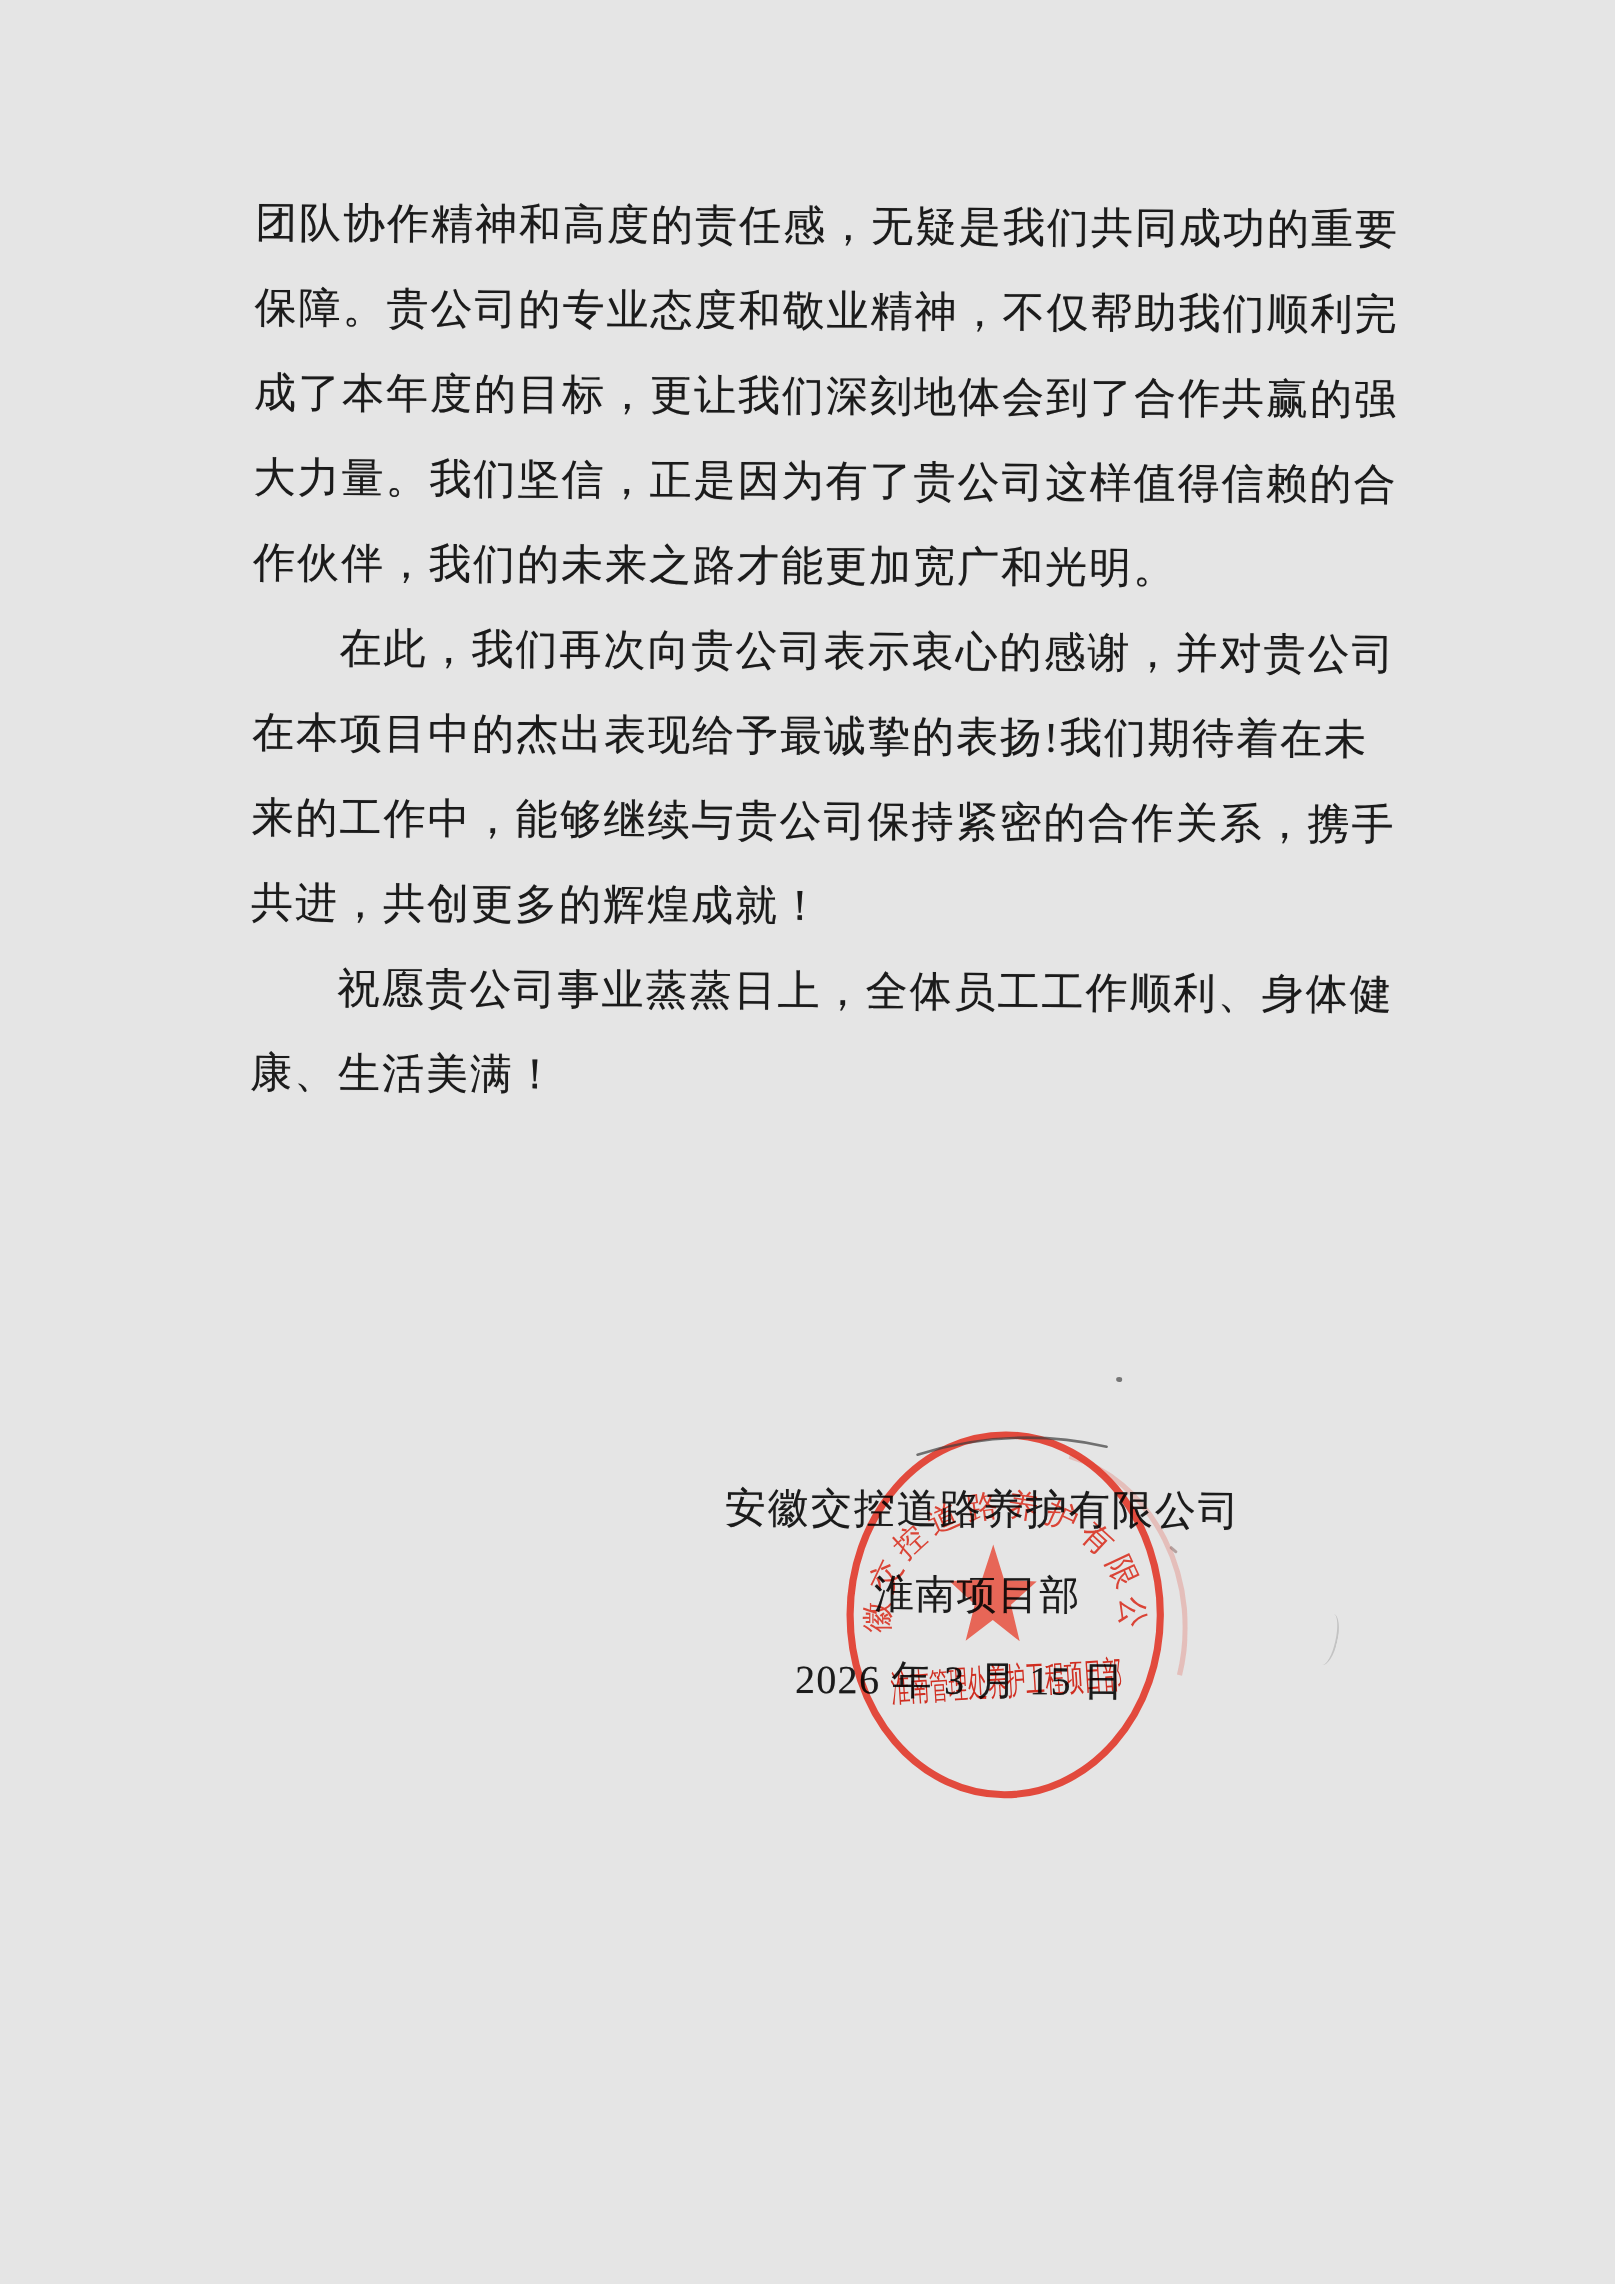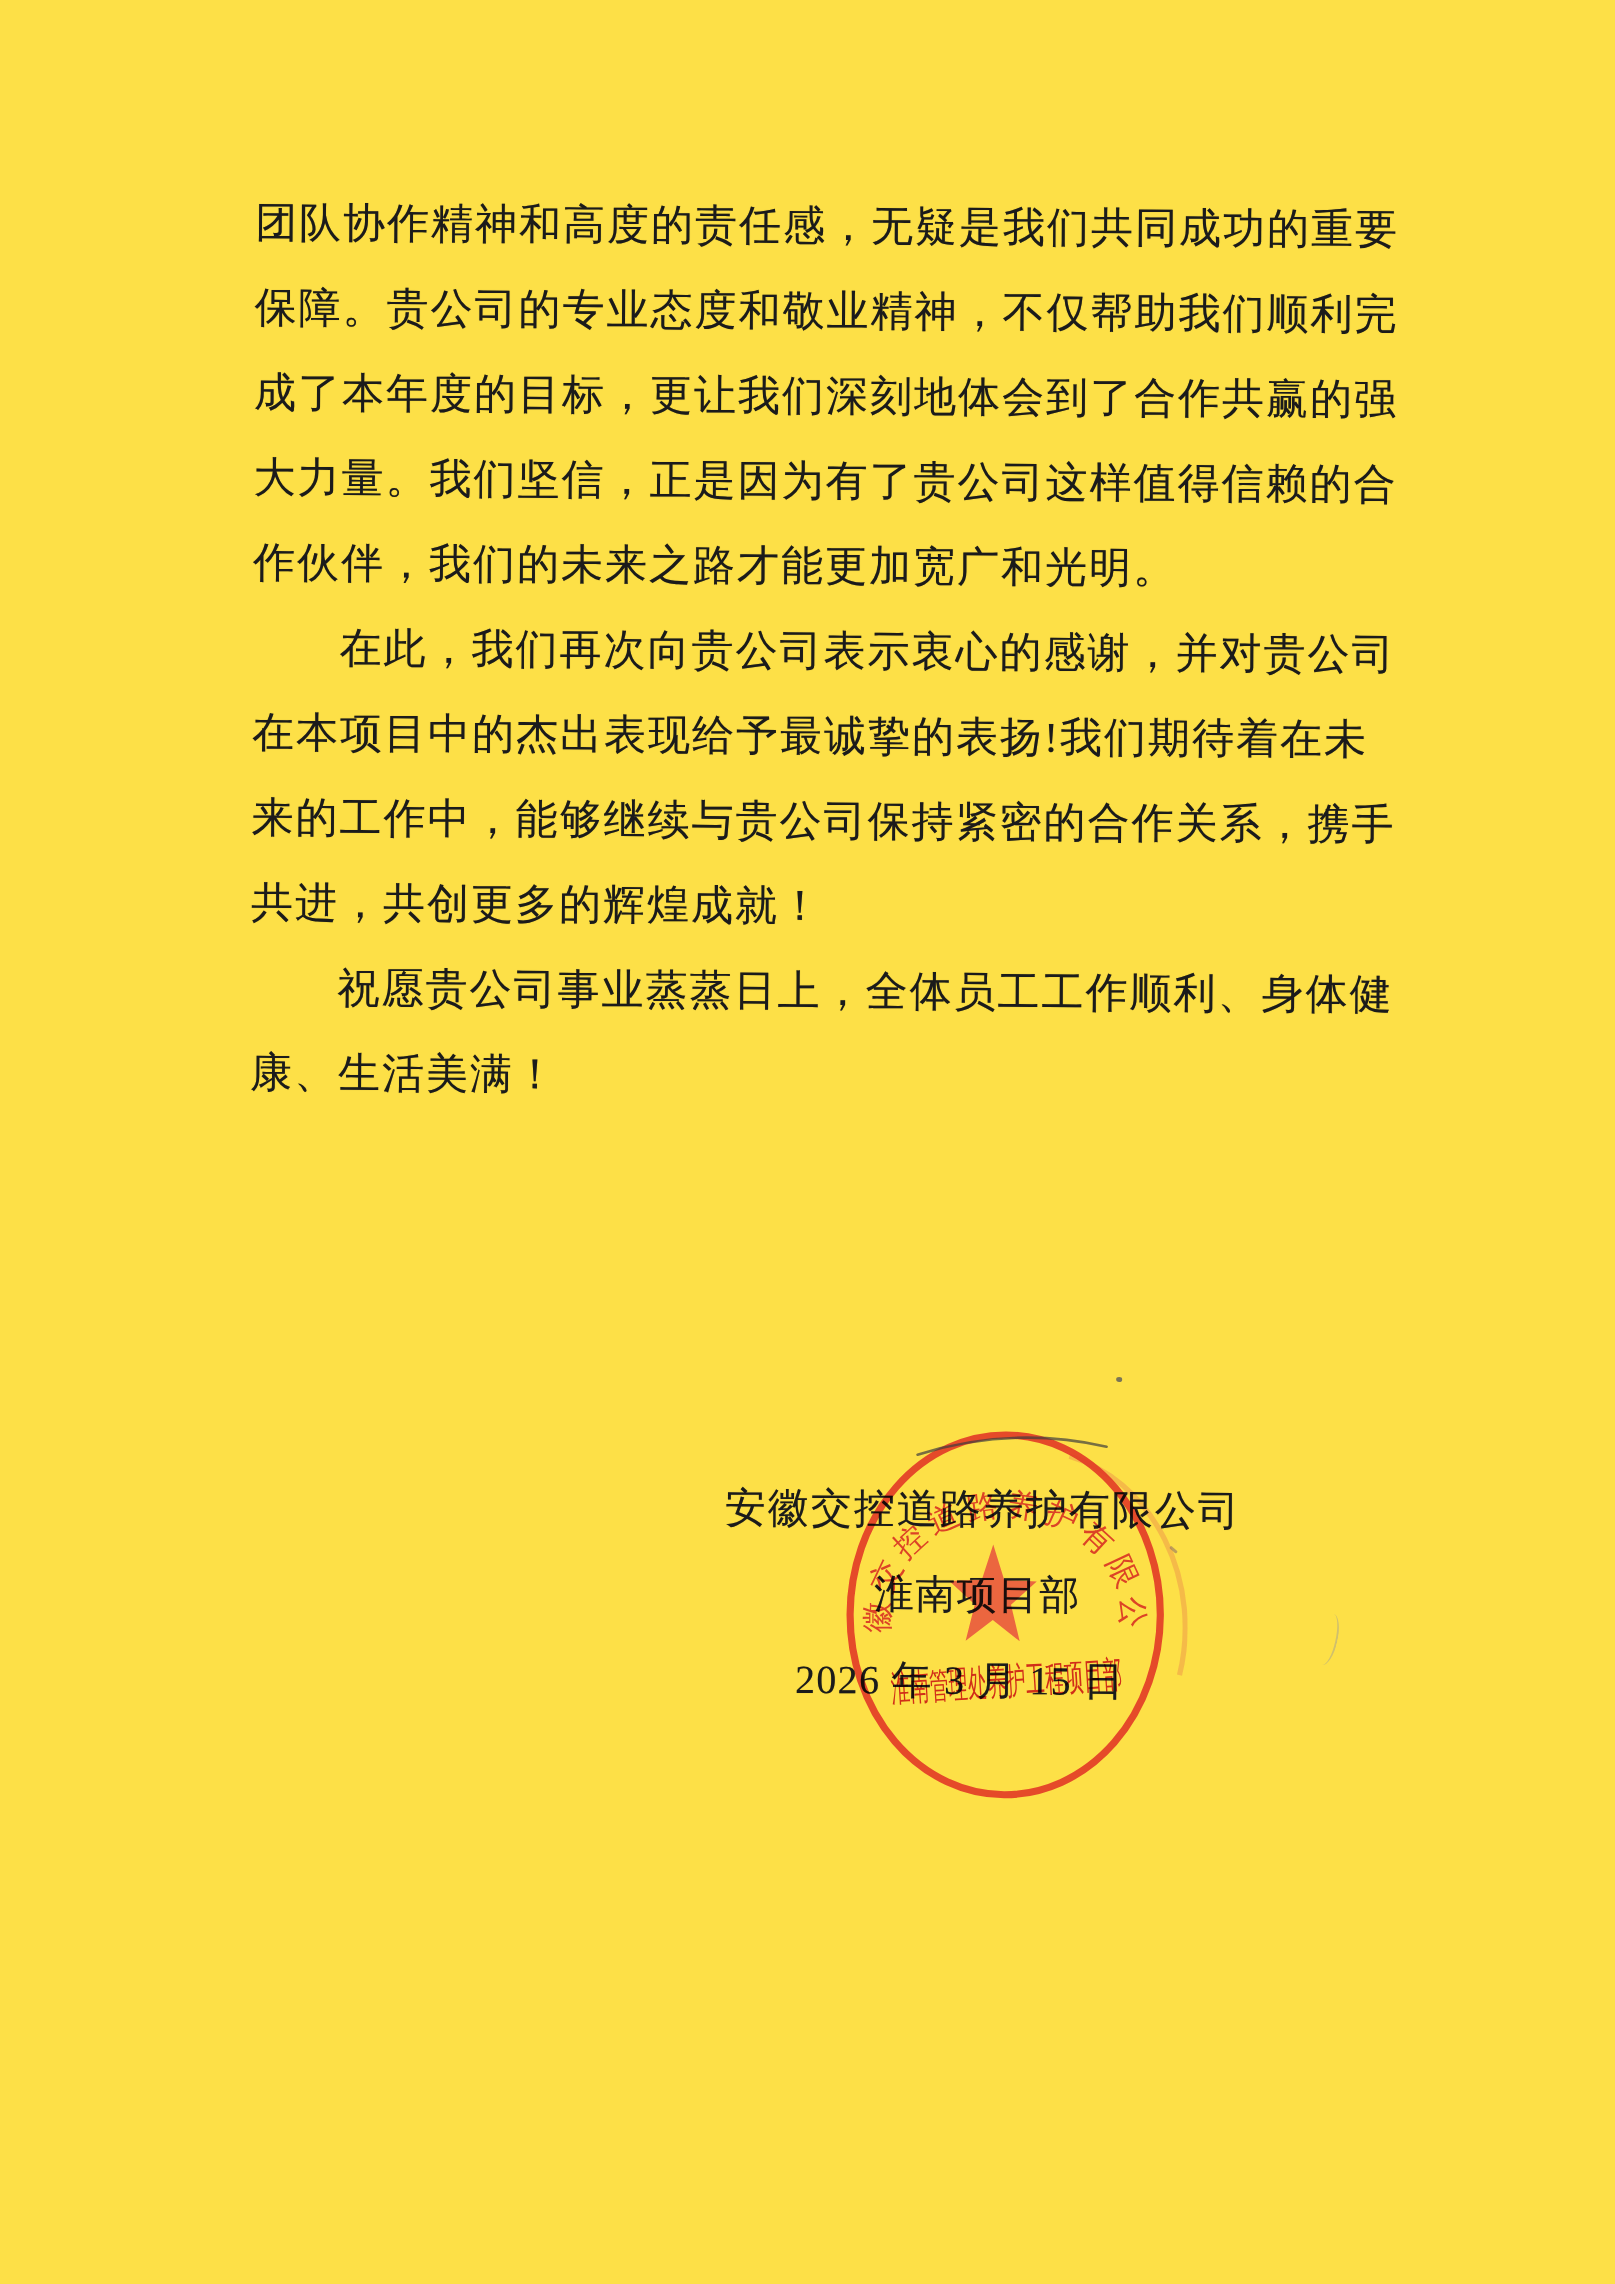--- a/index.html
+++ b/index.html
@@ -4,21 +4,21 @@
 <style>
   html, body {
     margin: 0;
     padding: 0;
     background: #ffffff;
   }
   .page {
     position: relative;
     width: 1616px;
     height: 2284px;
-    background: #fde047;
+    background: #e5e5e5;
     overflow: hidden;
     font-family: "Liberation Serif", "DejaVu Serif", serif;
   }
   .scan-content {
     position: absolute;
     left: 0; top: 0;
     width: 1616px;
     height: 2284px;
     transform: rotate(0.35deg);
     transform-origin: 50% 40%;

